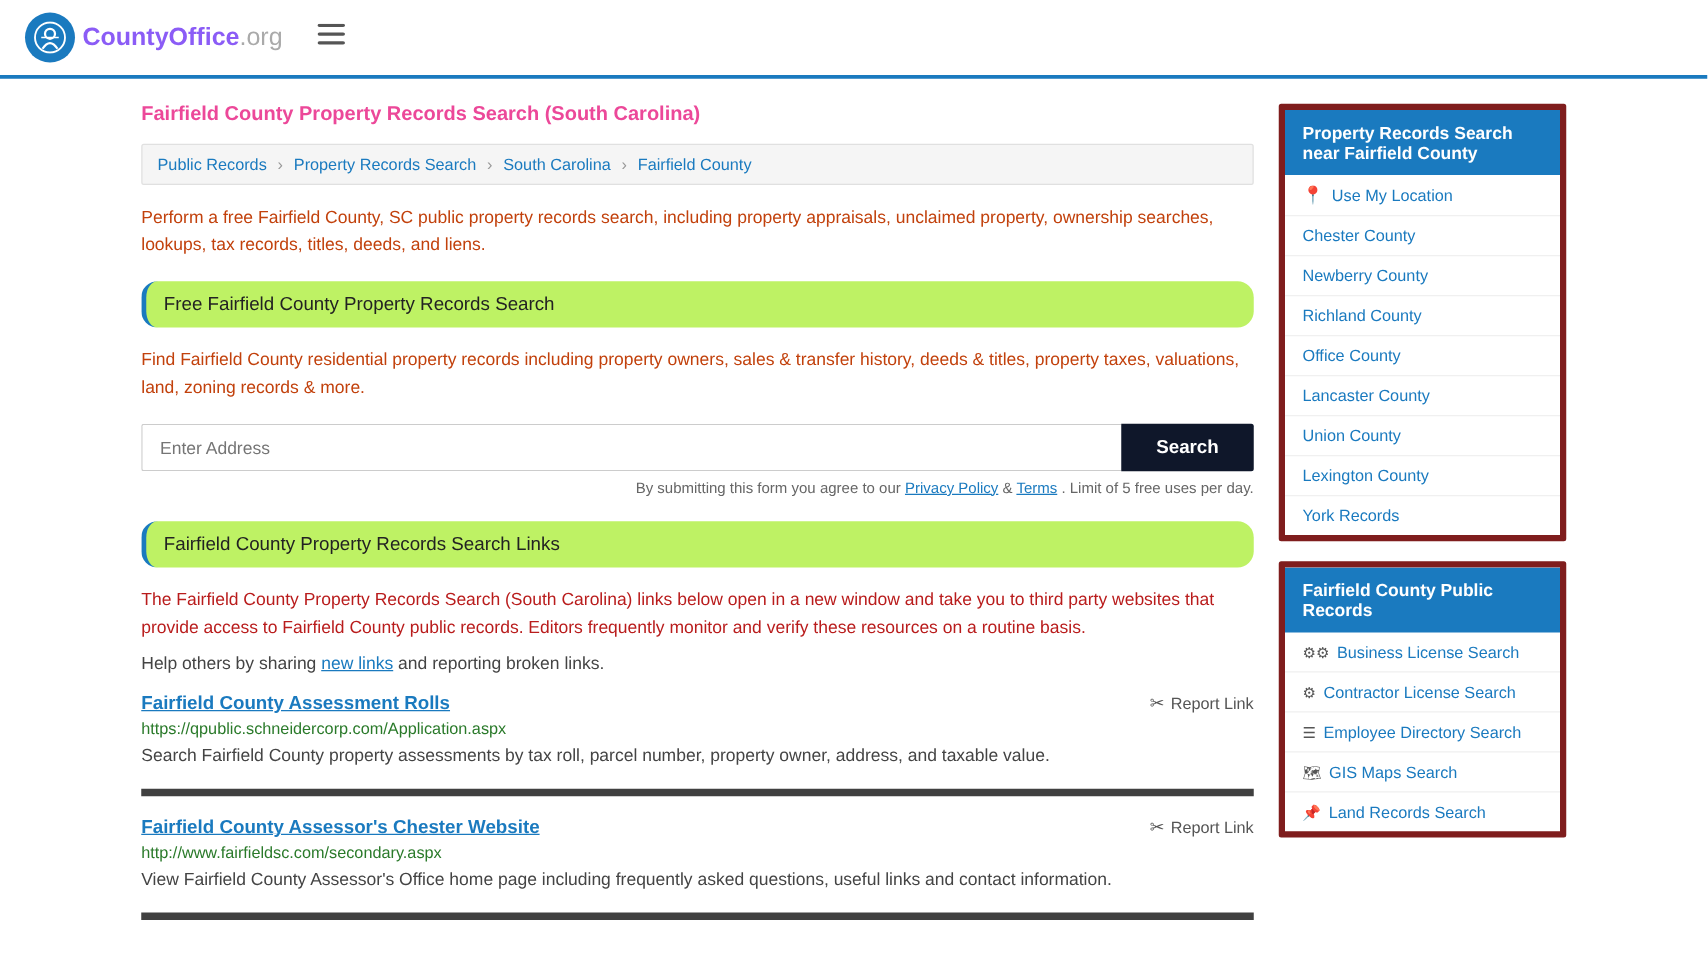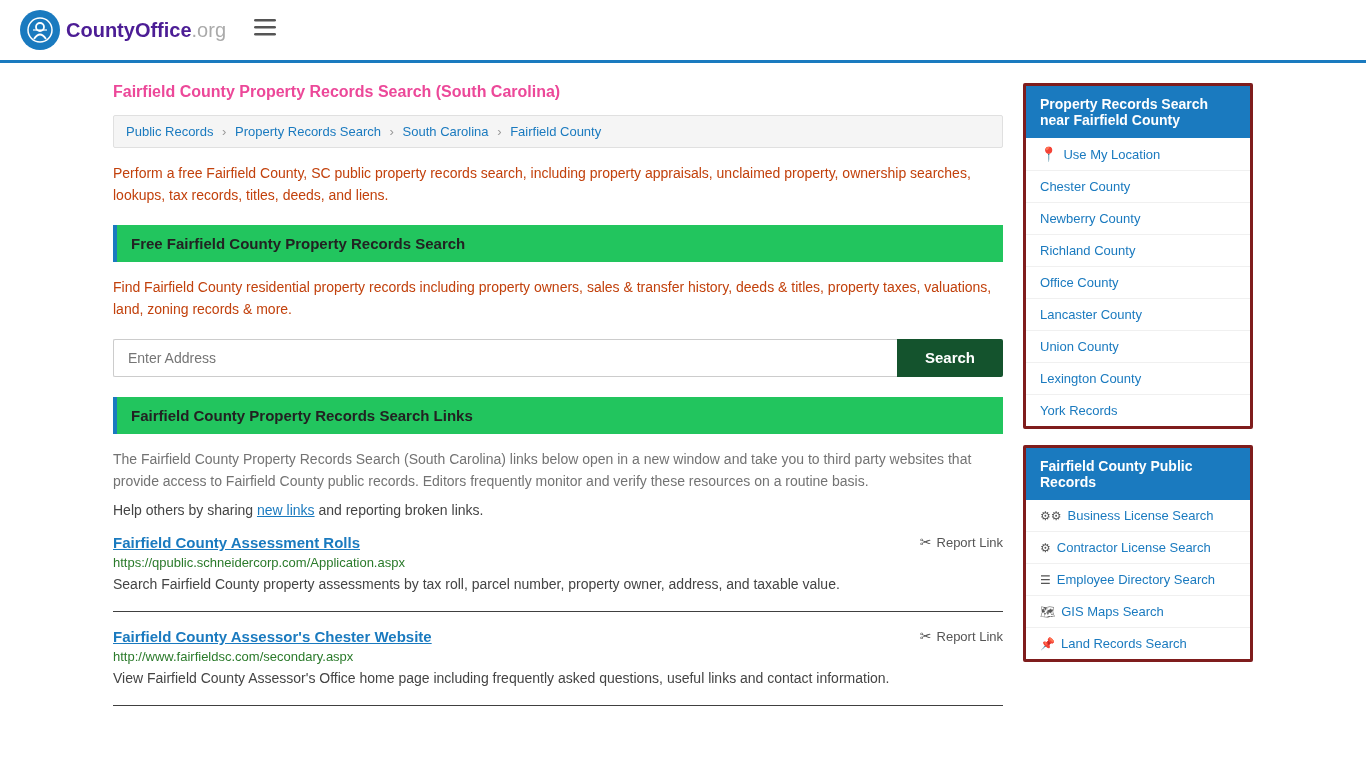--- a/index.html
+++ b/index.html
@@ -30,21 +30,21 @@
       justify-content: center;
       color: white;
       font-size: 18px;
       font-weight: bold;
     }
     .logo-text {
       font-size: 20px;
       font-weight: bold;
       color: #333;
     }
-    .logo-text span { color: #4c1d95; }
+    .logo-text span { color: #8b5cf6; }
     .search-bar-container {
       flex: 1;
       max-width: 620px;
       display: flex;
       border: 1px solid #ccc;
       border-radius: 3px;
       overflow: hidden;
     }
     .search-bar-input {
       flex: 1;
@@ -111,27 +111,28 @@
     
     .description {
       font-size: 14px;
       color: #c2410c;
       line-height: 1.6;
       margin-bottom: 18px;
     }
 
     
     .section-header {
-      background: #22c55e;
+      background: #bef264;
       border-left: 4px solid #1a7abf;
       padding: 10px 14px;
       font-size: 15px;
-      font-weight: bold;
+      font-weight: normal;
       color: #222;
       margin-bottom: 14px;
+      border-radius: 13px;
     }
 
     
     .search-form {
       margin-bottom: 10px;
     }
     .search-input-row {
       display: flex;
       gap: 0;
       margin-bottom: 6px;
@@ -140,53 +141,53 @@
       flex: 1;
       padding: 10px 14px;
       border: 1px solid #ccc;
       border-right: none;
       font-size: 14px;
       outline: none;
       color: #999;
       border-radius: 2px 0 0 2px;
     }
     .search-submit-btn {
-      background: #14532d;
+      background: #0f172a;
       color: white;
       border: none;
       padding: 10px 28px;
       font-size: 15px;
       font-weight: bold;
       cursor: pointer;
       border-radius: 0 2px 2px 0;
     }
     .form-disclaimer {
       font-size: 12px;
       color: #666;
       text-align: right;
     }
     .form-disclaimer a { color: #1a7abf; text-decoration: underline; }
 
     
     .links-description {
       font-size: 14px;
-      color: #737373;
+      color: #b91c1c;
       line-height: 1.6;
       margin-bottom: 10px;
     }
     .help-text {
       font-size: 14px;
       color: #444;
       margin-bottom: 16px;
     }
     .help-text a { color: #1a7abf; text-decoration: underline; }
 
     
     .record-item {
-      border-bottom: 1px solid #404040;
+      border-bottom: 6px solid #404040;
       padding-bottom: 16px;
       margin-bottom: 16px;
     }
     .record-item-header {
       display: flex;
       justify-content: space-between;
       align-items: flex-start;
       margin-bottom: 4px;
     }
     .record-title {
@@ -215,21 +216,21 @@
     }
     .record-desc {
       font-size: 14px;
       color: #444;
       line-height: 1.5;
     }
 
     
     .sidebar-section {
       background: #fff;
-      border: 3px solid #7f1d1d;
+      border: 5px solid #7f1d1d;
       border-radius: 2px;
       margin-bottom: 16px;
       overflow: hidden;
     }
     .sidebar-section-header {
       background: #1a7abf;
       color: white;
       padding: 10px 14px;
       font-size: 14px;
       font-weight: bold;
@@ -305,20 +306,27 @@
 
     <p class="description">Perform a free Fairfield County, SC public property records search, including property appraisals, unclaimed property, ownership searches, lookups, tax records, titles, deeds, and liens.</p>
 
     <div class="section-header">Free Fairfield County Property Records Search</div>
     <p class="description">Find Fairfield County residential property records including property owners, sales &amp; transfer history, deeds &amp; titles, property taxes, valuations, land, zoning records &amp; more.</p>
     <div class="search-form">
       <div class="search-input-row">
         <input class="address-input" type="text" placeholder="Enter Address" style="">
         <button class="search-submit-btn">Search</button>
       </div>
+      <div class="form-disclaimer">
+        <span>By submitting this form you agree to our</span>
+        <a href="#">Privacy Policy</a>
+        &amp;
+        <a href="#">Terms</a>
+        <span>. Limit of 5 free uses per day.</span>
+      </div>
     </div>
 
     <div style="margin-top:20px;">
       <div class="section-header">Fairfield County Property Records Search Links</div>
       <p class="links-description">
         <span>The Fairfield County Property Records Search (South Carolina) links below open in a new window and take you to third party websites that provide access to Fairfield County public records. Editors frequently monitor and verify these resources on a routine basis.</span>
       </p>
       <p class="help-text">
         <span>Help others by sharing</span>
         <a href="#">new links</a>

